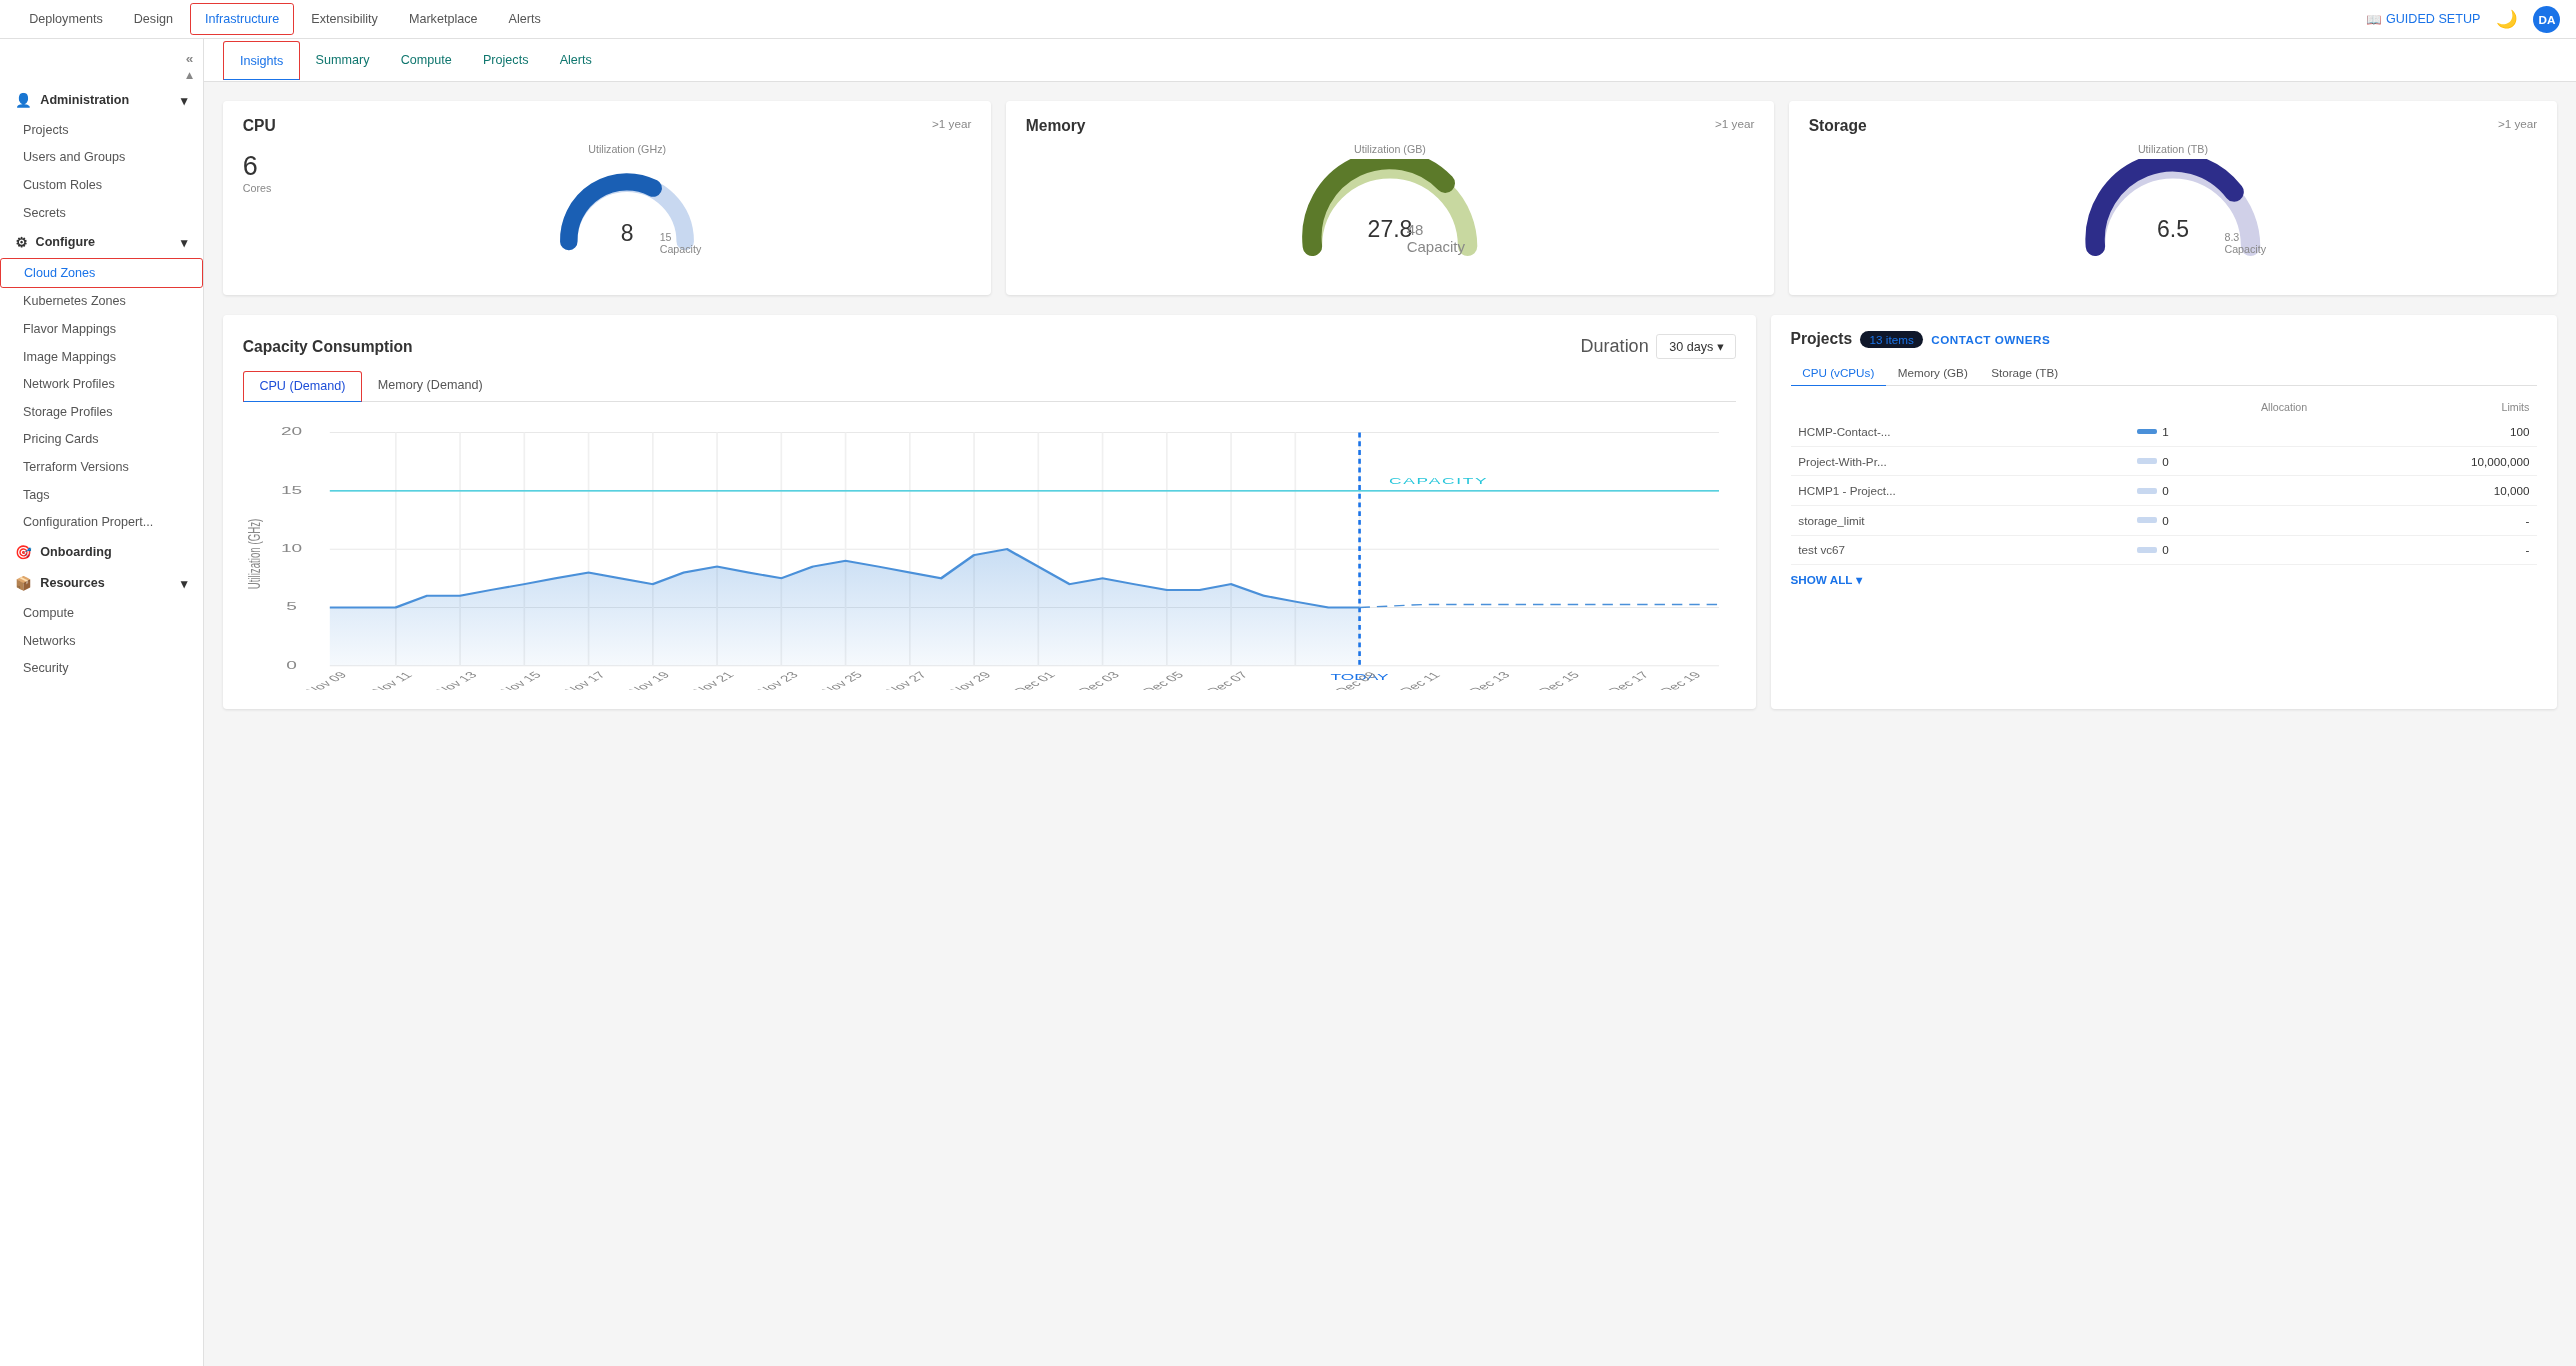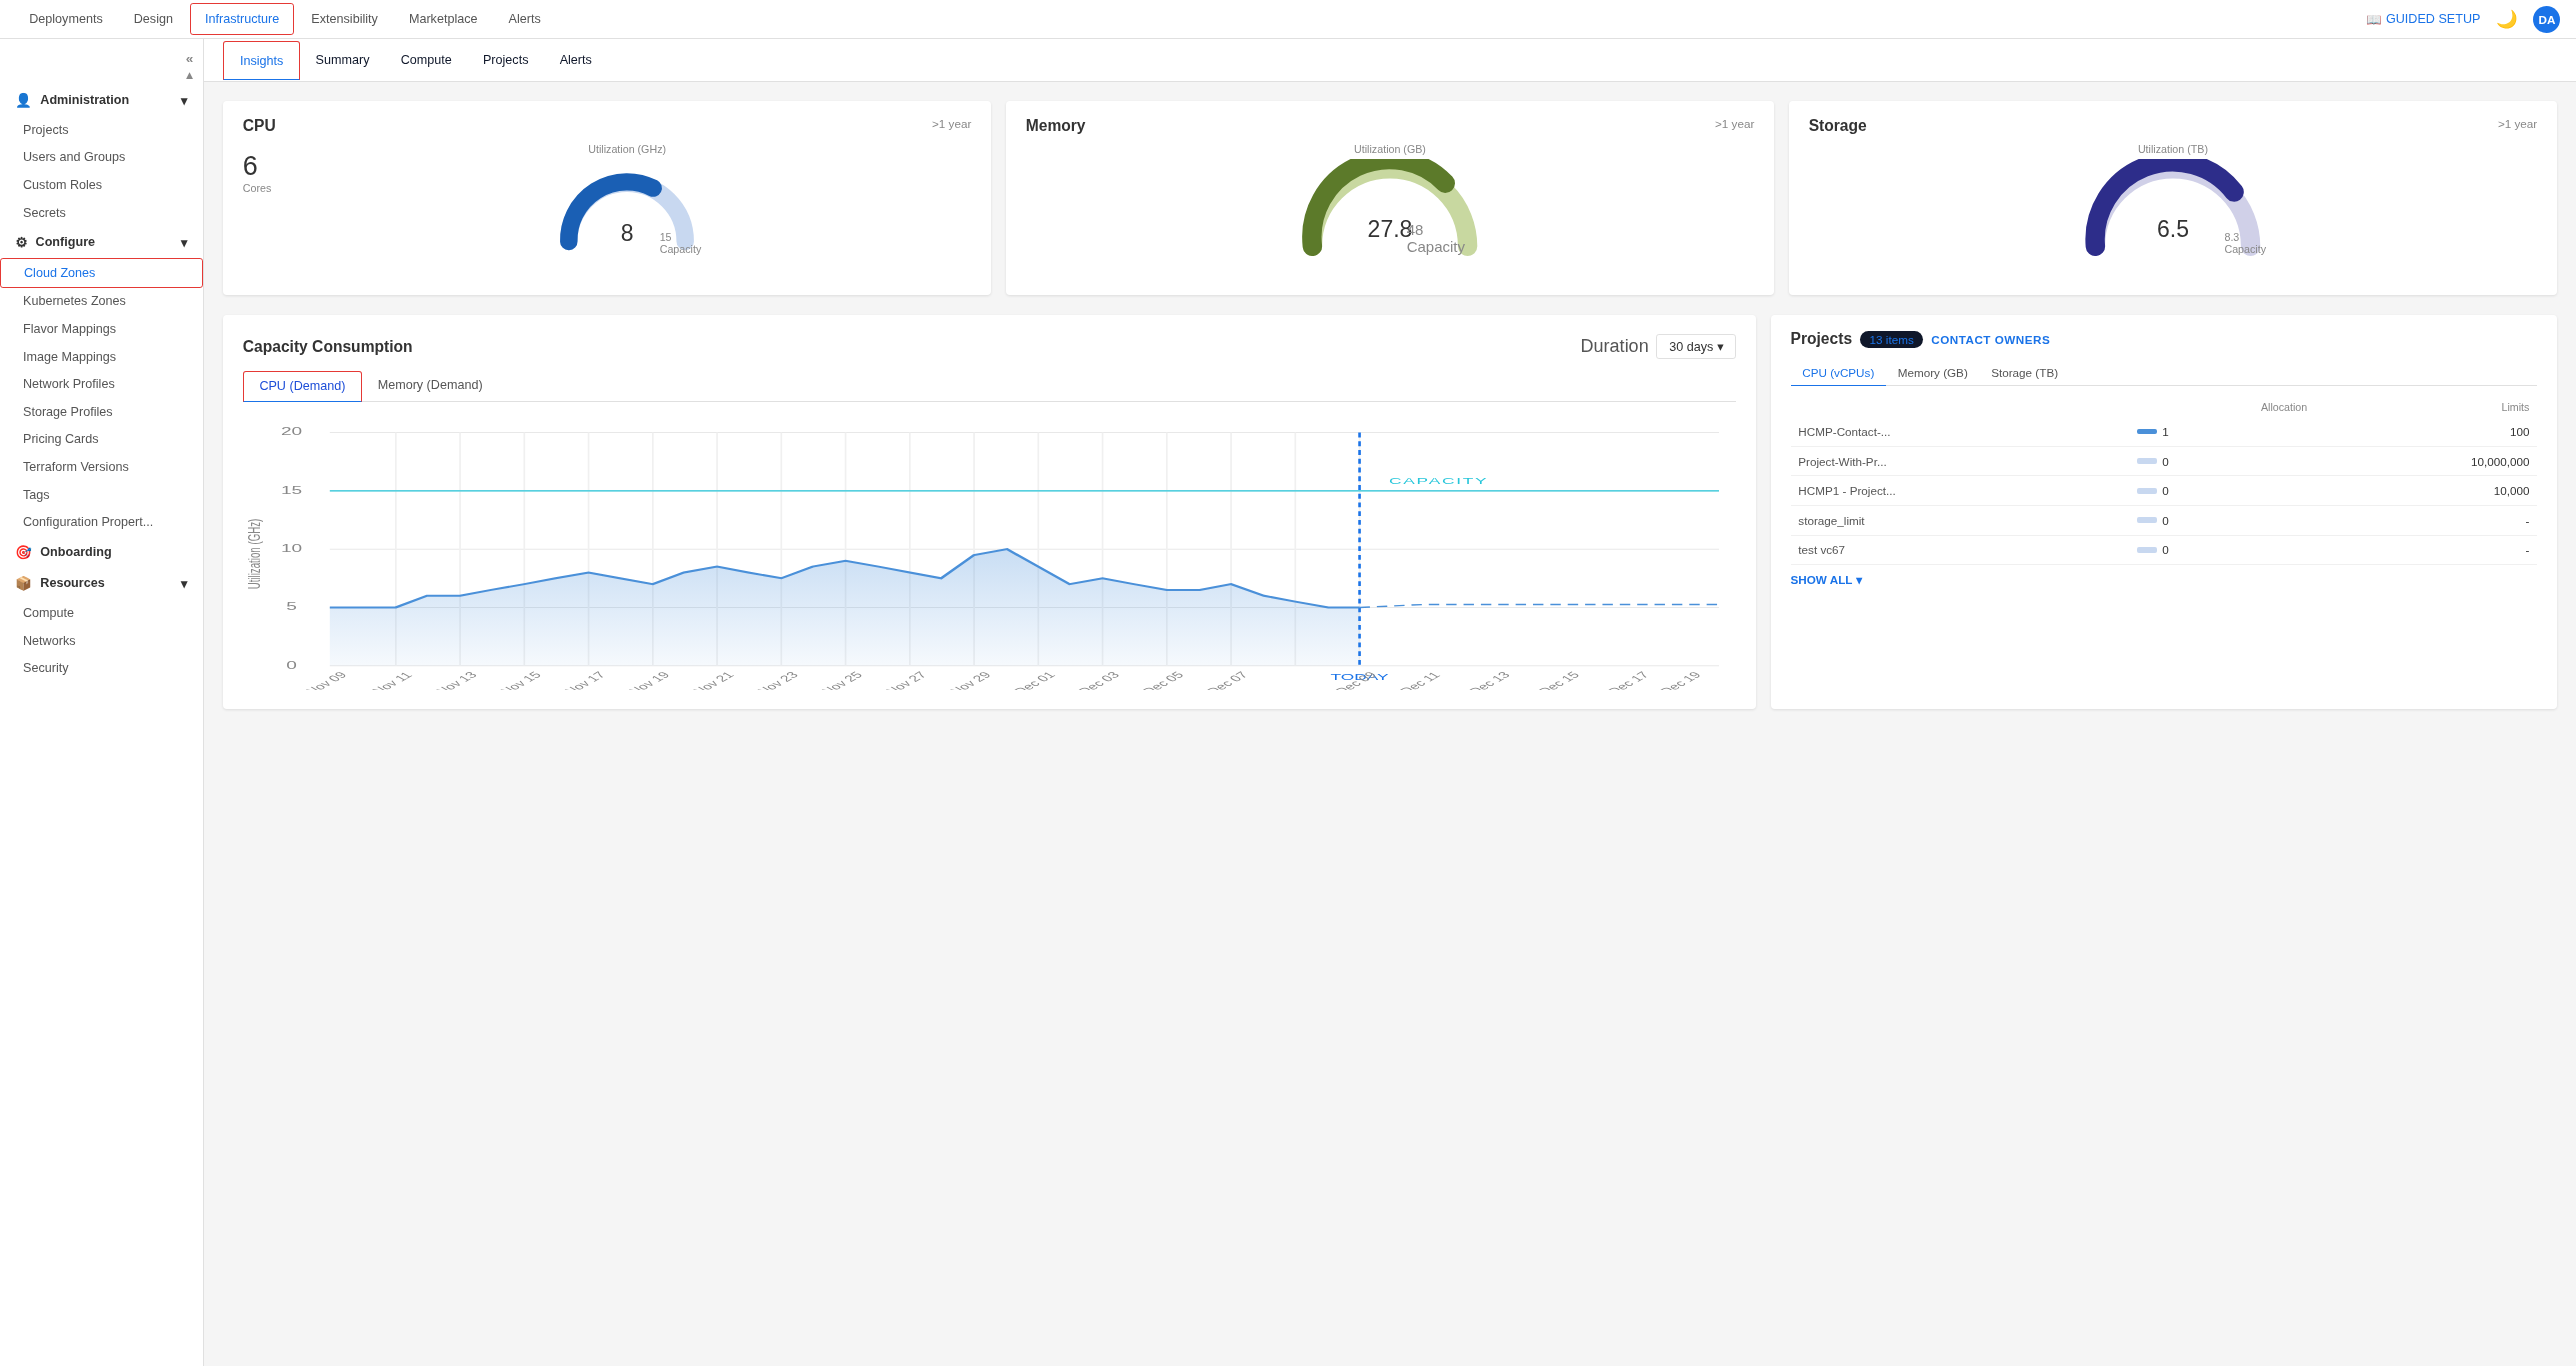--- a/index.html
+++ b/index.html
@@ -38,21 +38,21 @@
 
     
     .main-content { flex: 1; overflow-y: auto; background: #f5f5f5; }
 
     
     .sub-tabs {
       display: flex; align-items: center; background: #fff; border-bottom: 1px solid #e0e0e0;
       padding: 0 19.4px; gap: 0; height: 43px;
     }
     .sub-tab {
-      padding: 11.7px 15.6px; cursor: pointer; font-size: 12.6px; color: #0f172a;
+      padding: 11.7px 15.6px; cursor: pointer; font-size: 12.6px; color: #0f766e;
       border-bottom: 1.9px solid transparent; margin-bottom: -1px; white-space: nowrap;
     }
 
     
     .content-area { padding: 19.4px; }
 
     
     .stats-row { display: flex; gap: 15.6px; margin-bottom: 19.4px; }
     .stat-card {
       flex: 1; background: #fff; border-radius: 3.9px; padding: 15.6px 19.4px;

